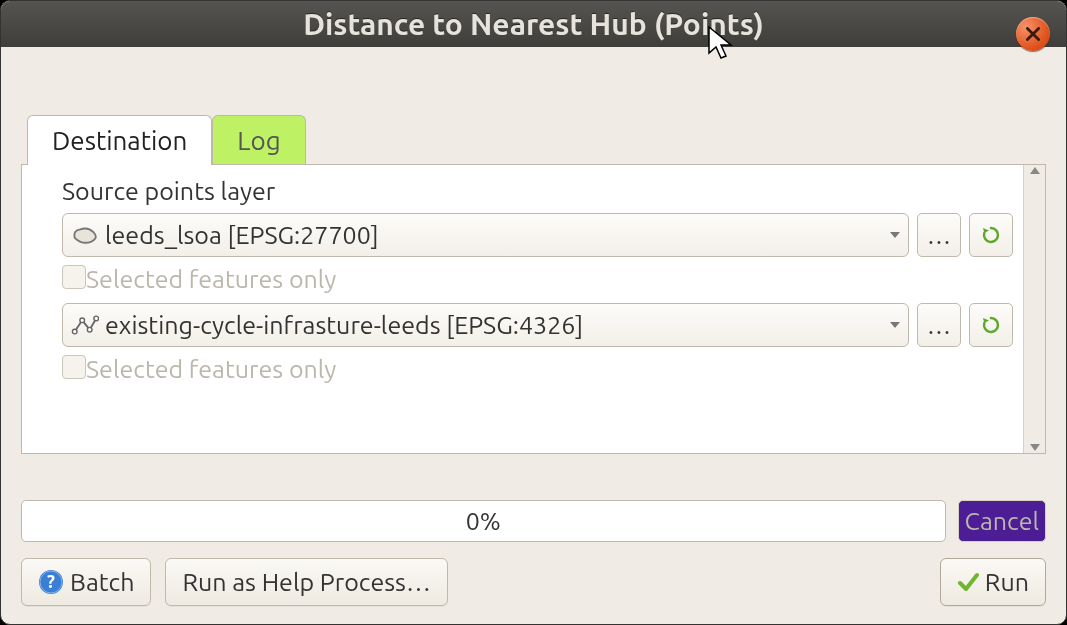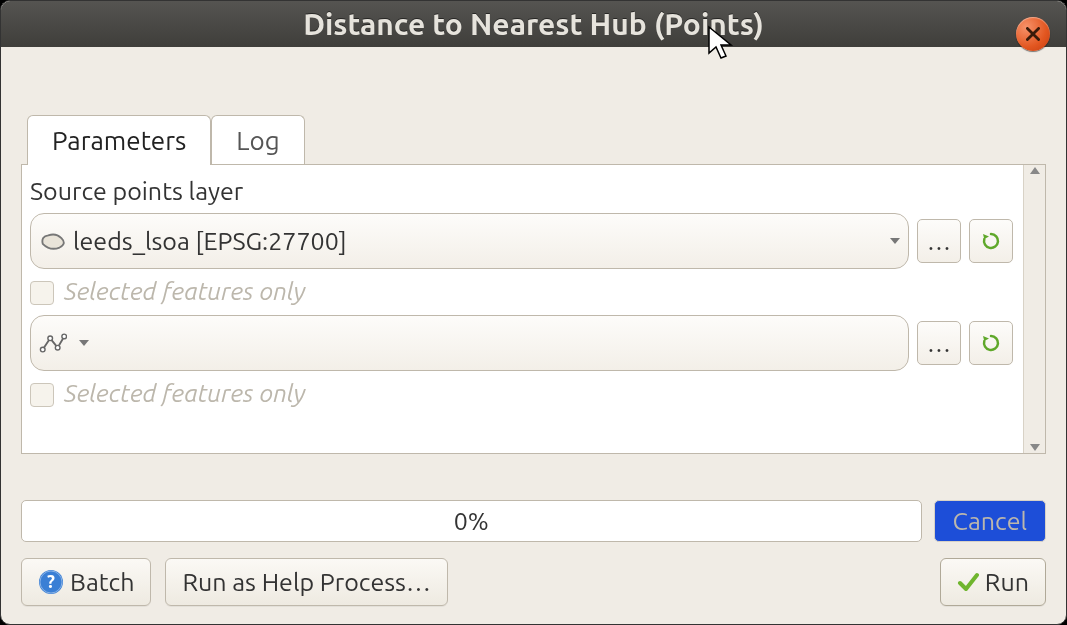--- a/index.html
+++ b/index.html
@@ -69,36 +69,37 @@
     margin-right: 0px;
     cursor: pointer;
   }
   .tab.active {
     background: #fff;
     color: #222;
     position: relative;
     z-index: 2;
   }
   .tab.inactive {
-    background: #ffffff;
+    background: #bef264;
     color: #555;
     margin-top: 48px;
   }
   .panel {
     background: #fff;
     border: 1px solid #bfb8ab;
     margin-top: -1px;
     flex-shrink: 0;
     display: flex;
     height: 290px;
   }
   .panel-content {
     flex: 1;
     padding: 8px 10px 8px 8px;
     overflow: hidden;
+    margin-left: 32px;
   }
   .scrollbar-gutter {
     width: 22px;
     background: #f0ece5;
     border-left: 1px solid #d8d2c6;
     display: flex;
     flex-direction: column;
     align-items: center;
     justify-content: space-between;
     padding: 2px 0;
@@ -117,23 +118,23 @@
     margin: 4px 0 8px 0;
   }
   .row {
     display: flex;
     align-items: center;
     gap: 8px;
     margin-bottom: 8px;
   }
   .combo {
     flex: 1;
-    height: 56px;
-    border: 1px solid #bfb8ab;
-    border-radius: 14px;
+    height: 44px;
+    border: 1px solid #bfb8ab;
+    border-radius: 6px;
     background: linear-gradient(to bottom, #fdfcfa, #f3efe8);
     display: flex;
     align-items: center;
     padding: 0 8px 0 8px;
     cursor: pointer;
     position: relative;
   }
   .combo .layer-icon {
     width: 28px; height: 20px;
     margin-right: 6px;
@@ -162,24 +163,23 @@
     background: linear-gradient(to bottom, #fdfcfa, #f3efe8);
     display: flex;
     align-items: center;
     justify-content: center;
     cursor: pointer;
     font-size: 24px;
     color: #333;
   }
   .checkbox-row {
     display: flex;
-    align-items: flex-end;
-    gap: 10px;
+    align-items: flex-start;
+    gap: 0;
     margin-bottom: 10px;
-    font-style: italic;
   }
   .fake-checkbox {
     width: 24px; height: 24px;
     border: 1px solid #ccc6ba;
     border-radius: 4px;
     background: #f6f3ec;
   }
   .disabled-text {
     font-size: 25px;
     color: #bcb7ac;
@@ -198,24 +198,24 @@
     border-radius: 5px;
     background: #fff;
     display: flex;
     align-items: center;
     justify-content: center;
     font-size: 25px;
     color: #333;
   }
   .cancel-btn {
     height: 42px;
-    padding: 0 18px;
+    padding: 0 6px;
     border: 1px solid #d8d2c6;
     border-radius: 5px;
-    background: #1d4ed8;
+    background: #4c1d95;
     color: #bcb7ac;
     font-size: 25px;
     display: flex;
     align-items: center;
   }
   .bottom-row {
     display: flex;
     gap: 14px;
     margin-top: 16px;
     align-items: center;
@@ -258,21 +258,21 @@
       </svg>
     </div>
     <svg class="cursor" width="28" height="36" viewBox="0 0 28 36">
       <path d="M2 2 L2 28 L9 22 L14 33 L19 31 L14 20 L24 20 Z" fill="#fff" stroke="#000" stroke-width="1.5"></path>
     </svg>
   </div>
 
   <div class="body">
 
     <div class="tabs-row">
-      <div class="tab active">Parameters</div>
+      <div class="tab active">Destination</div>
       <div class="tab inactive">Log</div>
     </div>
 
     <div class="panel">
       <div class="panel-content">
 
         <div class="field-label">Source points layer</div>
         <div class="row">
           <div class="combo">
             <span class="layer-icon ic">
@@ -304,20 +304,21 @@
           <div class="combo">
             <span class="layer-icon ic">
               <svg width="30" height="22" viewBox="0 0 30 22">
                 <path d="M4 18 L12 6 L20 16 L27 4" fill="none" stroke="#666" stroke-width="2"></path>
                 <circle cx="4" cy="18" r="2.5" fill="#fff" stroke="#666" stroke-width="1.5"></circle>
                 <circle cx="12" cy="6" r="2.5" fill="#fff" stroke="#666" stroke-width="1.5"></circle>
                 <circle cx="20" cy="16" r="2.5" fill="#fff" stroke="#666" stroke-width="1.5"></circle>
                 <circle cx="27" cy="4" r="2.5" fill="#fff" stroke="#666" stroke-width="1.5"></circle>
               </svg>
             </span>
+            <span class="combo-text">existing-cycle-infrasture-leeds [EPSG:4326]</span>
             <span class="chev"></span>
           </div>
           <div class="small-btn">
               <span>…</span>
             </div>
           <div class="small-btn">
             <span class="ic">
               <svg width="20" height="20" viewBox="0 0 20 20">
                 <path d="M10 3 a7 7 0 1 1 -6.7 5" fill="none" stroke="#5fa82a" stroke-width="2.5" stroke-linecap="round"></path>
                 <path d="M2 3 L3.3 8 L8 5.5 Z" fill="#5fa82a"></path>

